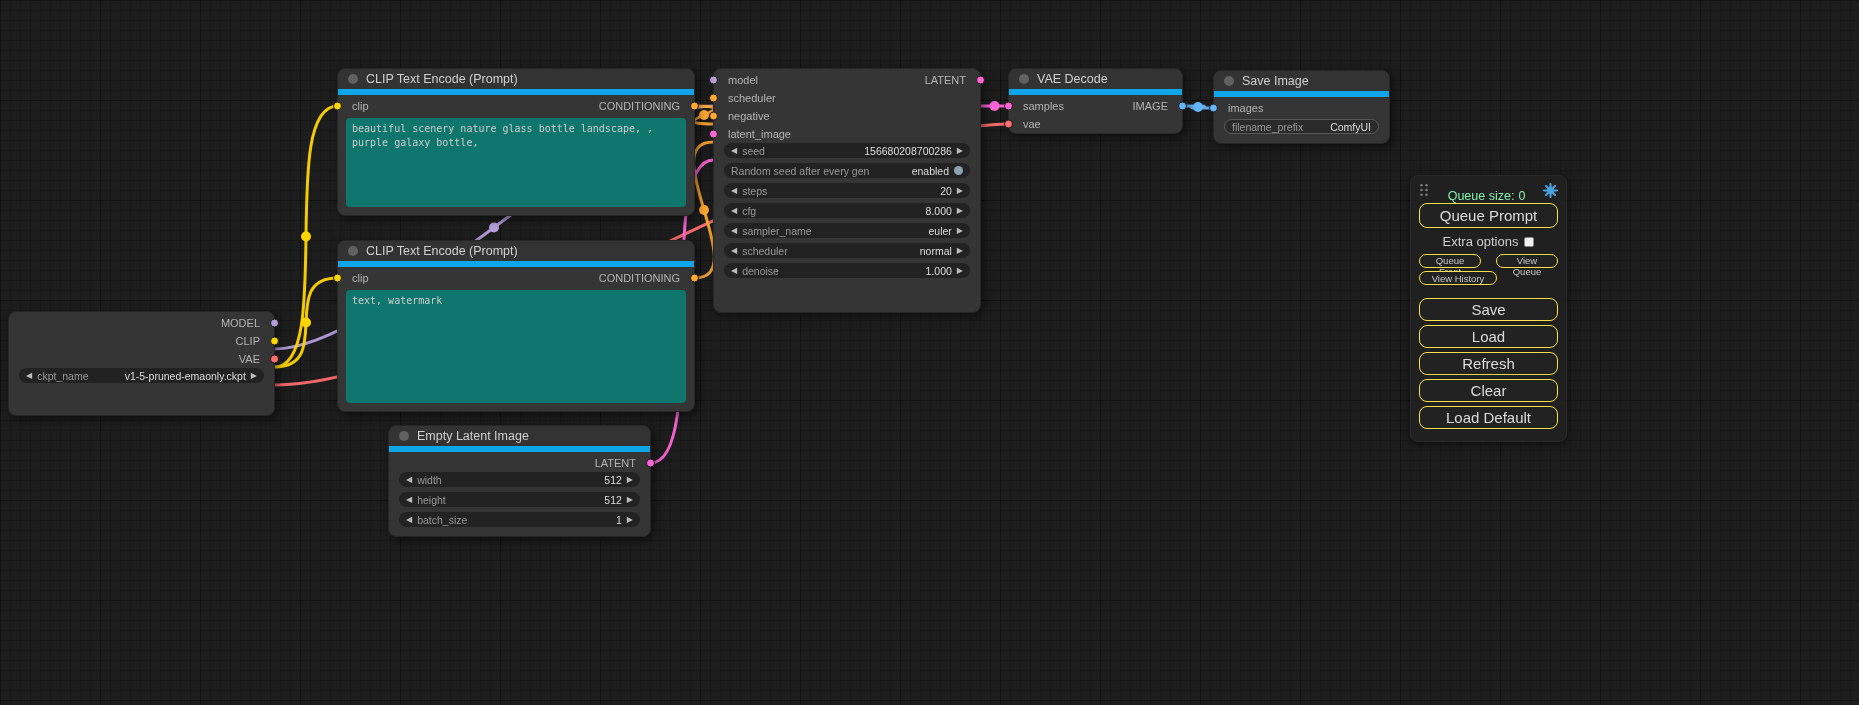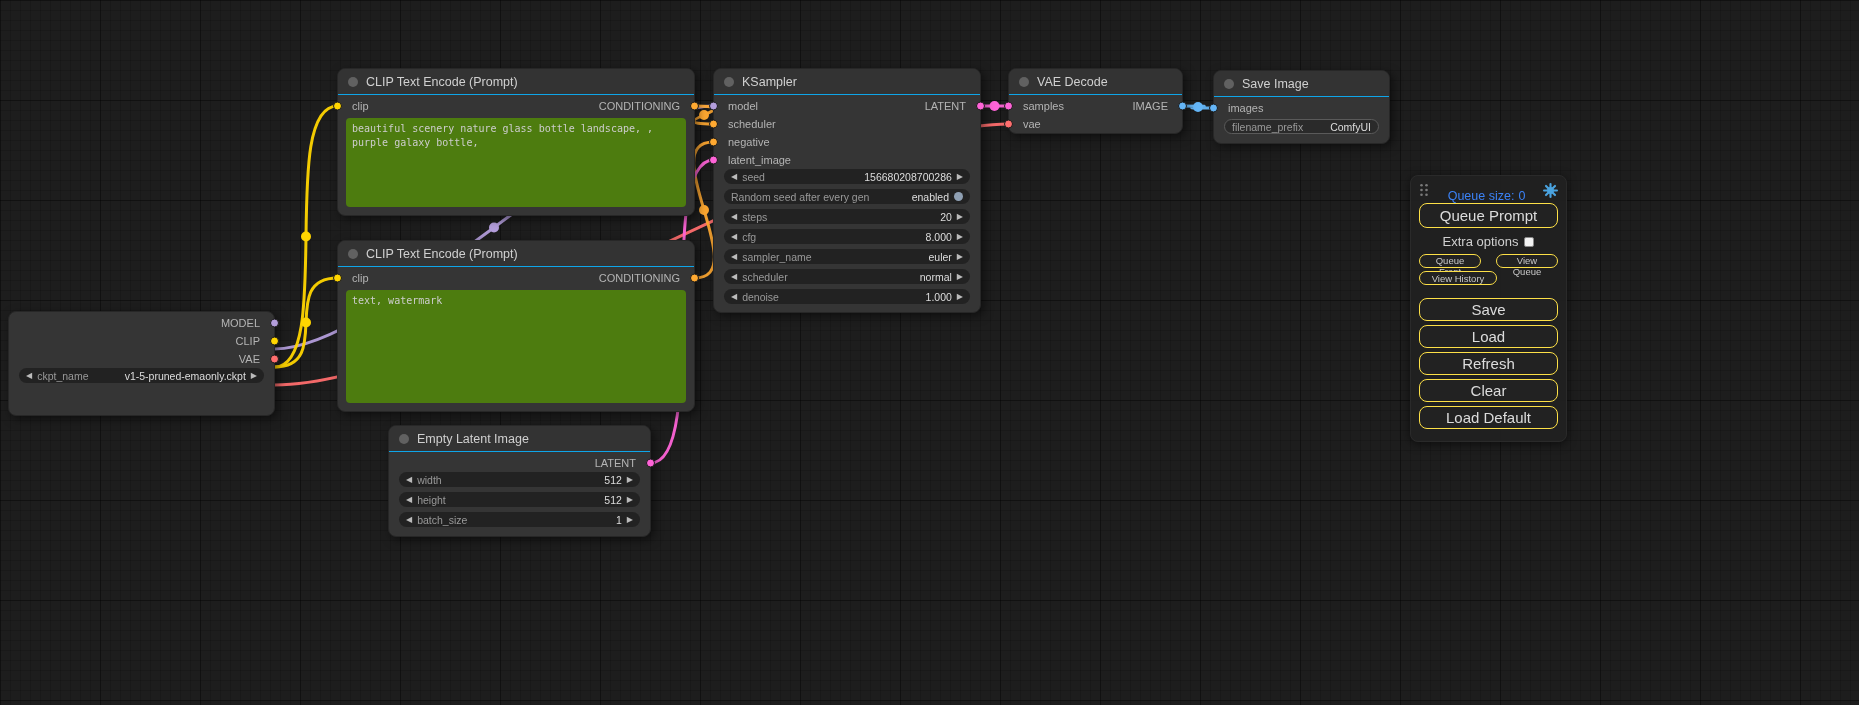--- a/index.html
+++ b/index.html
@@ -25,21 +25,21 @@
     position: absolute; z-index: 2;
     background: #353535;
     border: 1px solid #272727;
     border-radius: 8px;
     box-shadow: 3px 3px 10px rgba(0,0,0,.5);
     display: flex; flex-direction: column;
   }
   .node-title {
     height: 26px; flex: none;
     background: #333;
-    border-bottom: 1px solid #0ea5e9;
+    border-bottom: 6px solid #0ea5e9;
     border-radius: 7px 7px 0 0;
     display: flex; align-items: center; gap: 8px;
     padding: 0 10px;
     color: #d0d0d0; font-size: 12.5px;
   }
   .collapse-dot { width: 10px; height: 10px; border-radius: 50%; background: #616161; flex: none; }
   .slots { padding-top: 2px; }
   .srow {
     position: relative; height: 18px;
     display: flex; align-items: center;
@@ -64,40 +64,40 @@
     font-size: 10.5px; color: #999;
     padding: 0 7px;
     white-space: nowrap; overflow: hidden;
   }
   .widget .wvalue { margin-left: auto; color: #ddd; }
   .widget .arrow { color: #bbb; font-size: 8px; line-height: 1; }
   .widget.text-widget { background: #2a2a2a; border: 1px solid #5a5a5a; }
   .toggle-dot { width: 9px; height: 9px; border-radius: 50%; flex: none; background: #8fa0b3; }
   .prompt {
     flex: 1;
-    background: #4d7c0f; border-radius: 4px;
+    background: #0f766e; border-radius: 4px;
     margin: 3px 8px 8px;
     padding: 4px 6px;
     font-family: "DejaVu Sans Mono", monospace;
     font-size: 10px; line-height: 1.4; color: #cdcdcd;
     overflow: hidden; white-space: pre-wrap; word-break: break-word;
   }
 
   .queue-panel {
     position: absolute; left: 1410px; top: 175px; width: 157px;
     z-index: 10;
     background: rgba(32,32,32,.96);
     border: 1px solid #2a2a2a;
     border-radius: 8px;
     box-shadow: 0 2px 10px rgba(0,0,0,.55);
     padding: 5px 8px 8px;
     display: flex; flex-direction: column;
   }
   .qp-header { display: flex; align-items: center; height: 18px; margin-bottom: 4px; }
-  .qp-size { flex: 1; text-align: center; color: #3b82f6; font-size: 12.5px; margin-top: 12px; }
+  .qp-size { flex: 1; text-align: center; color: #86efac; font-size: 12.5px; margin-top: 12px; }
   .qp-size .num { margin-left: 4px; }
   .gear { width: 15px; height: 15px; flex: none; display: inline-flex; }
   .drag-handle { width: 11px; flex: none; display: inline-flex; }
   button {
     font-family: "Liberation Sans", sans-serif;
     background: #222; color: #dcdcdc;
     border: 1px solid #fde047; border-radius: 8px;
     cursor: pointer;
   }
   .qp-big { height: 23px; font-size: 15px; margin-bottom: 4px; width: 100%; }
@@ -215,24 +215,20 @@
     </div>
     <div class="widget">
       <span class="arrow">◀</span>
       <span class="wlabel">batch_size</span>
       <span class="wvalue">1</span>
       <span class="arrow">▶</span>
     </div>
   </div>
 
   <div class="node" style="left:713px;top:68px;width:268px;height:245px">
-    <div class="node-title">
-      <span class="collapse-dot"></span>
-      <span>KSampler</span>
-    </div>
     <div class="slots">
       <div class="srow mixed">
         <span>model</span>
         <span>LATENT</span>
         <span class="port in" style="background: rgb(179, 157, 219);"></span>
         <span class="port out" style="background: rgb(255, 100, 216);"></span>
       </div>
       <div class="srow in-only">
         <span>scheduler</span>
         <span class="port in" style="background: rgb(255, 169, 49);"></span>

